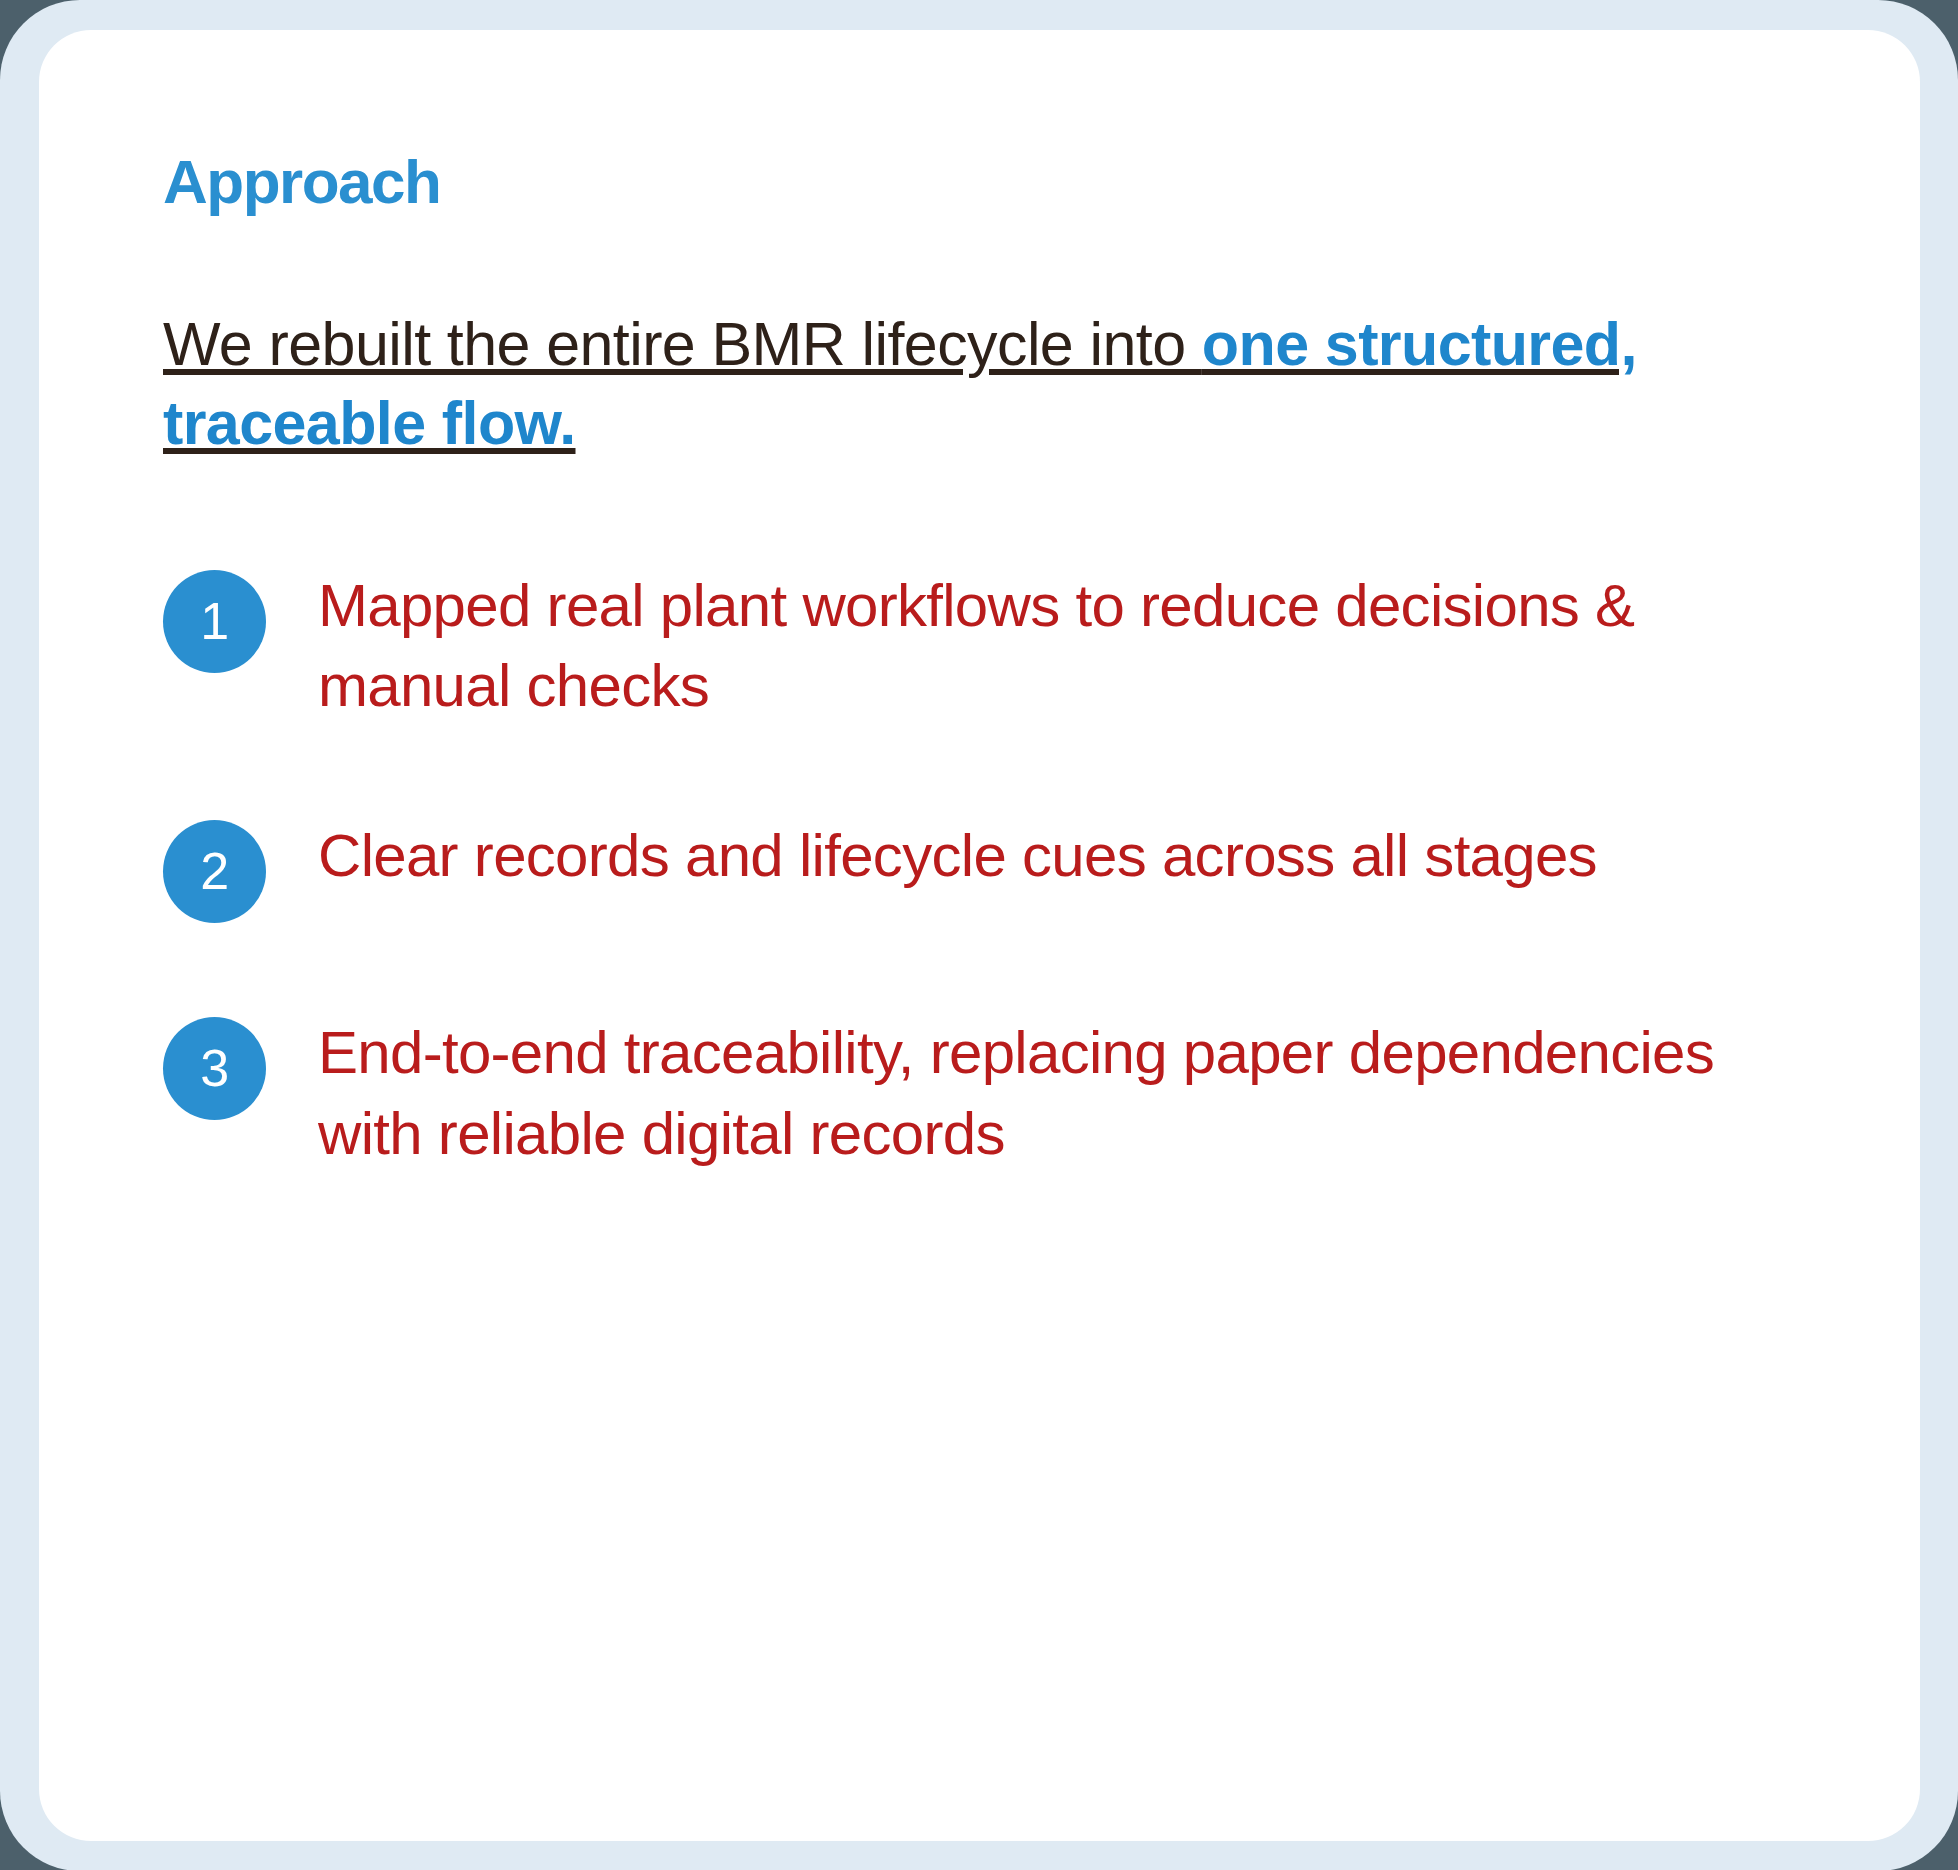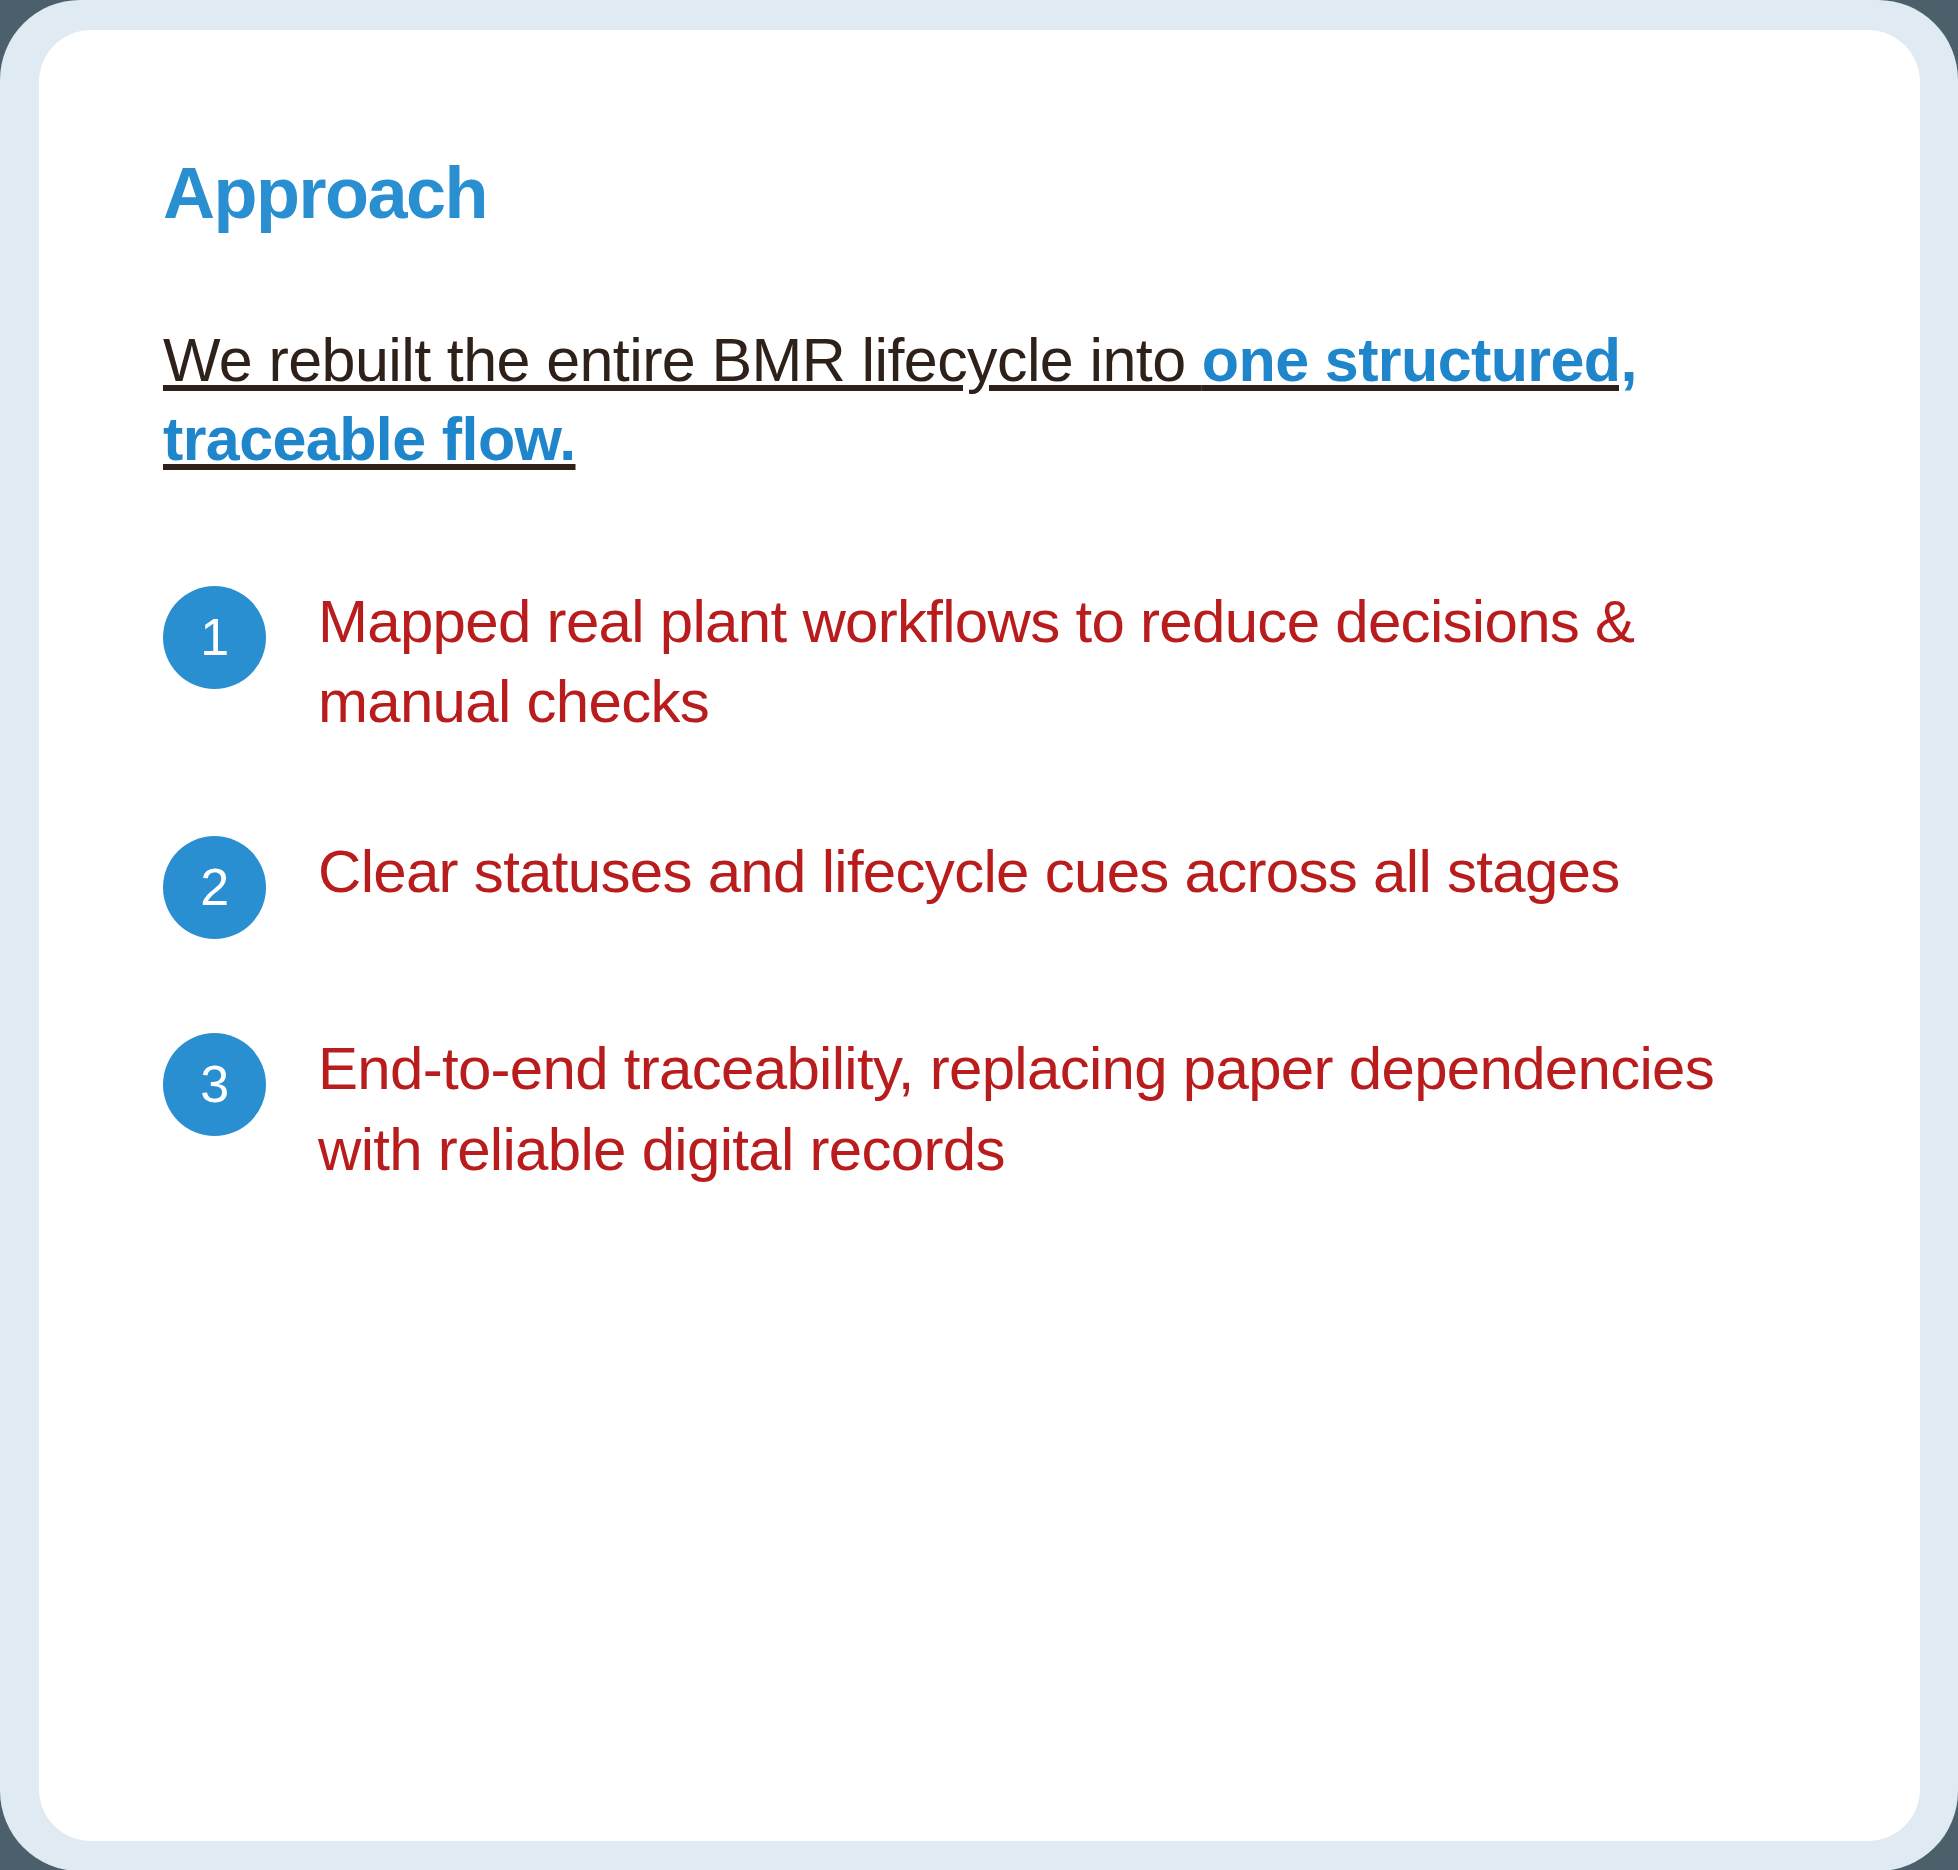--- a/index.html
+++ b/index.html
@@ -44,26 +44,26 @@
     left: 0;
     top: 0;
     width: 100%;
     height: 100%;
     padding: 119px 109px 0 124px;
     box-sizing: border-box;
   }
 
   
   #page-title {
-    font-size: 72px;
+    font-size: 62px;
     font-weight: 700;
     line-height: 1.0;
     letter-spacing: -1.5px;
     color: #2a8fd0;
-    margin: 8px 0 92px 0;
+    margin: 2px 0 92px 0;
     white-space: nowrap;
   }
 
   
   #intro-paragraph {
     font-size: 61px;
     line-height: 1.30;
     letter-spacing: -0.6px;
     color: #2e2119;
     margin: 0 0 100px 0;
@@ -128,21 +128,21 @@
 
       <ul id="approach-list">
 
         <li class="approach-item">
           <span class="step-badge">1</span>
           <span class="step-text">Mapped real plant workflows to reduce decisions &amp; manual checks</span>
         </li>
 
         <li class="approach-item">
           <span class="step-badge">2</span>
-          <span class="step-text">Clear statuses and lifecycle cues across all stages</span>
+          <span class="step-text">Clear records and lifecycle cues across all stages</span>
         </li>
 
         <li class="approach-item">
           <span class="step-badge">3</span>
           <span class="step-text">End-to-end traceability, replacing paper dependencies with reliable digital records</span>
         </li>
 
       </ul>
 
     </div>

